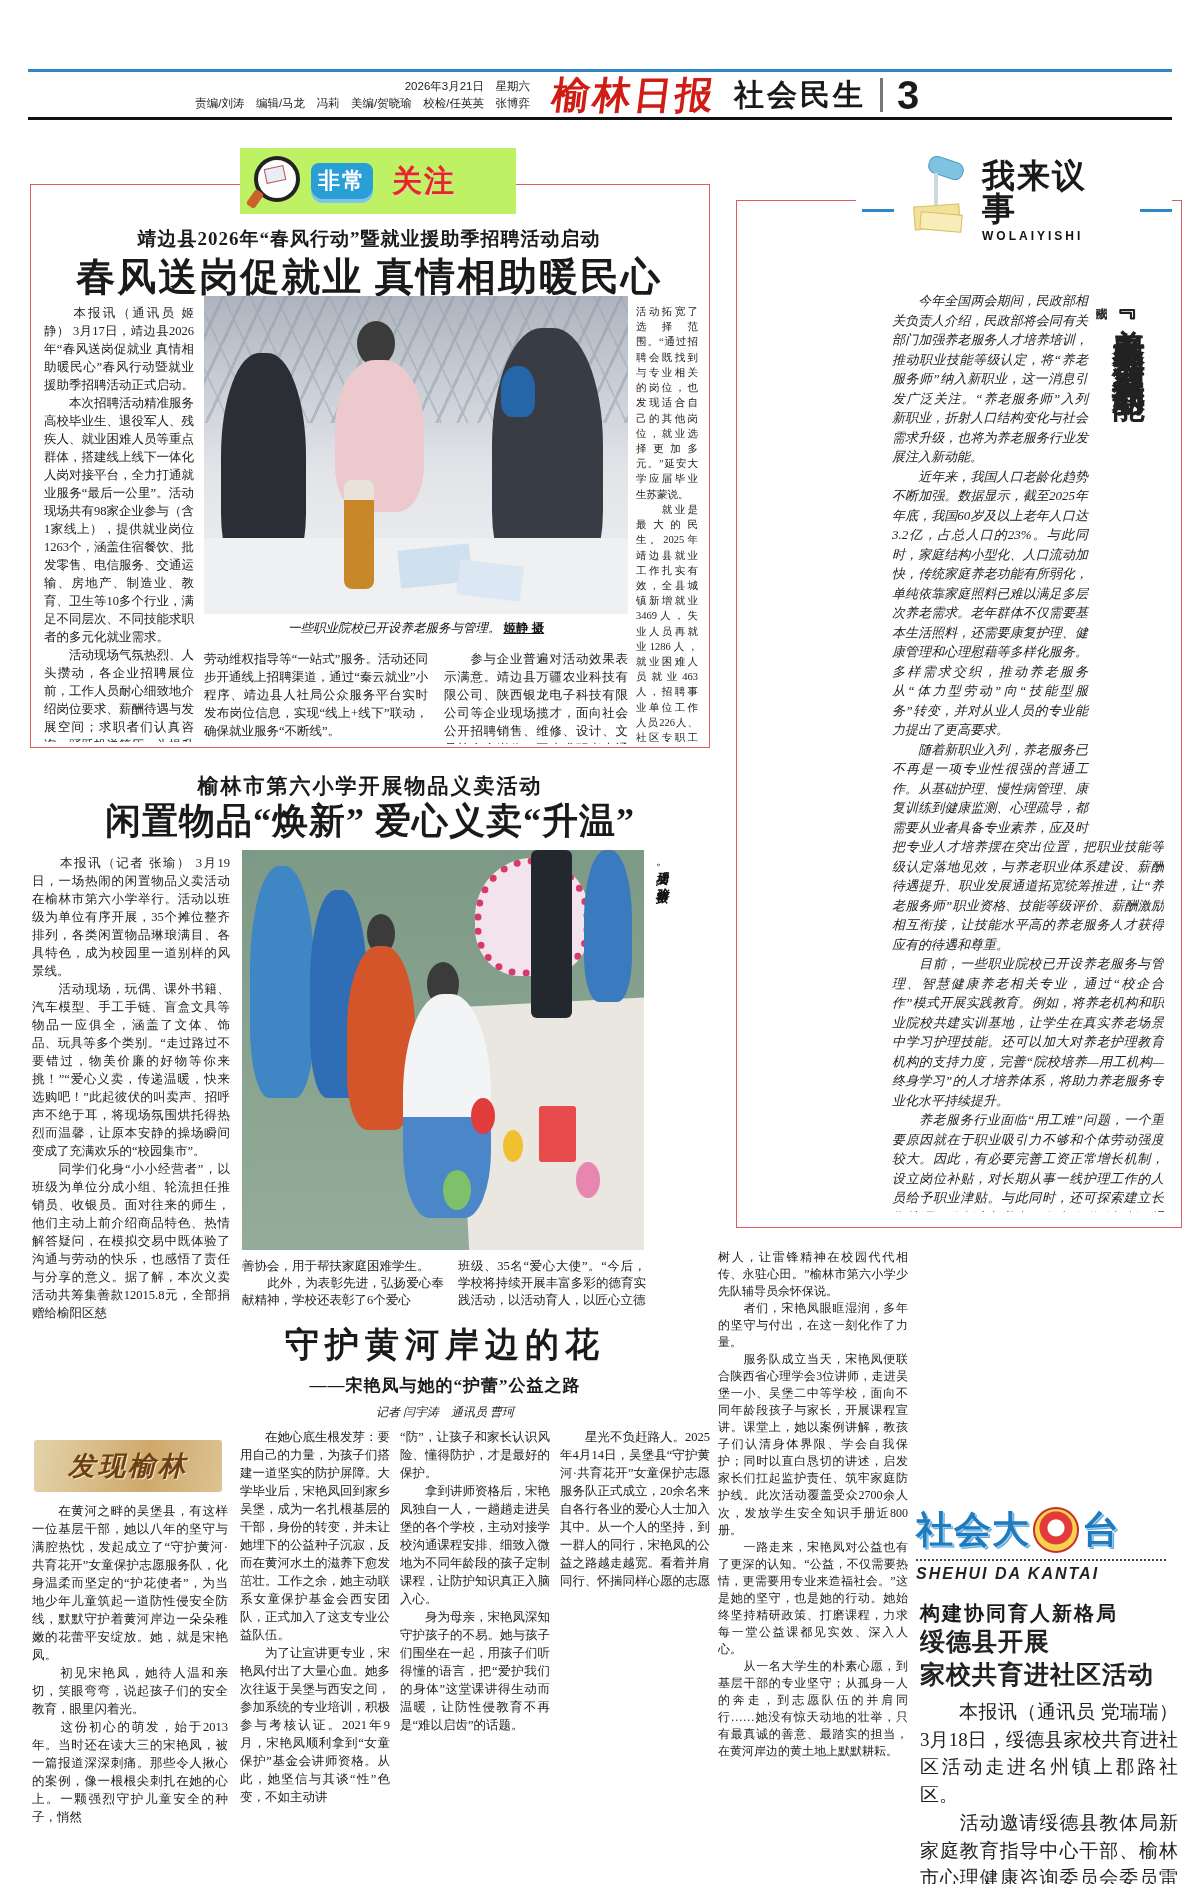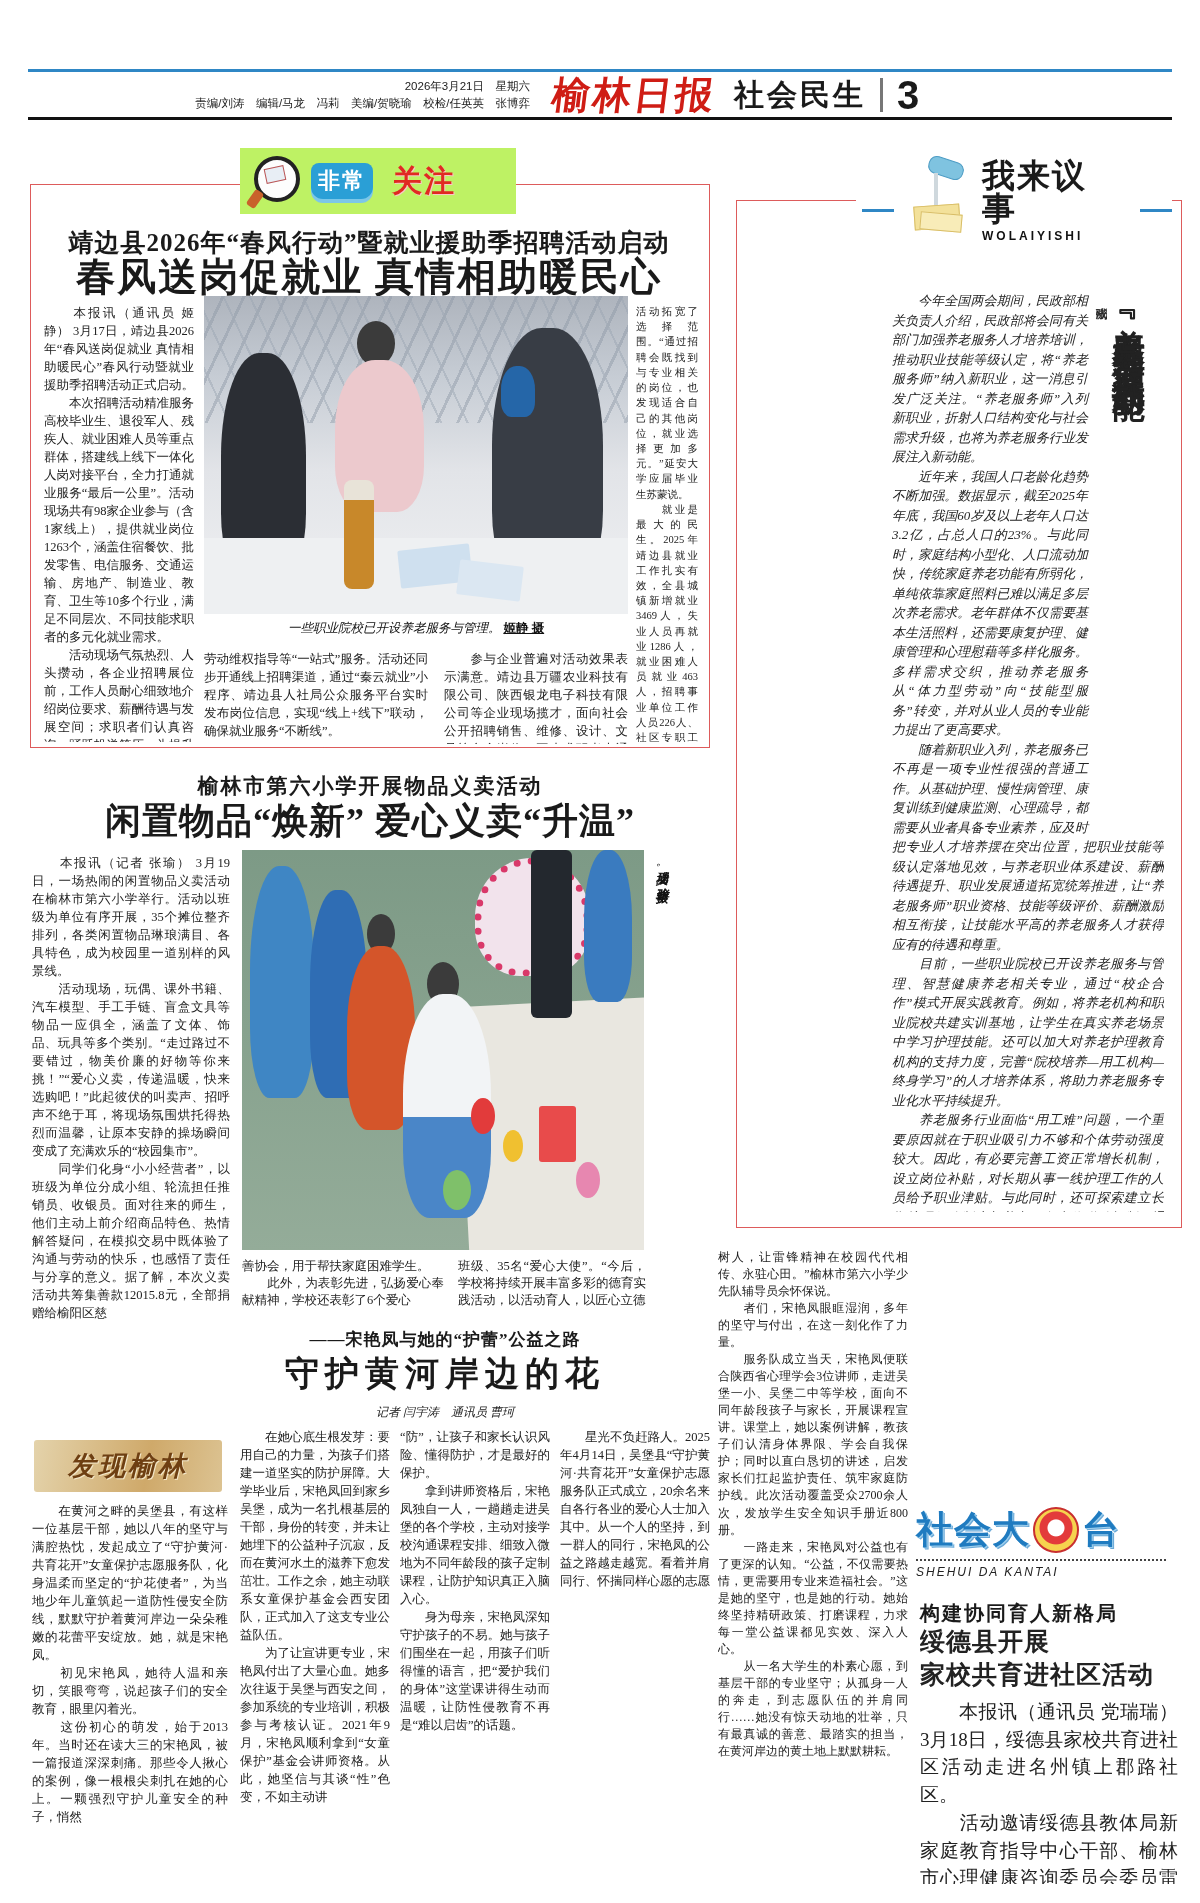--- a/index.html
+++ b/index.html
@@ -28,21 +28,21 @@
   .mag .lens{position:absolute;left:6px;top:0;width:38px;height:38px;border:4px solid #222;
              border-radius:50%;background:#fdfdfd;}
   .mag .paper{position:absolute;left:17px;top:11px;width:18px;height:13px;background:#e8eef5;
               border:1px solid #b55;transform:rotate(-12deg);}
   .mag .handle{position:absolute;left:2px;top:34px;width:10px;height:18px;background:#c9622b;
                transform:rotate(35deg);border-radius:3px;}
   .fc-feichang{background:#2a9fd6;color:#fff;font-weight:900;font-size:22px;padding:3px 7px;
                border-radius:8px 8px 12px 12px;letter-spacing:2px;box-shadow:0 4px 0 #7cc7e8;}
   .fc-guanzhu{color:#e02a22;font-weight:900;font-size:30px;letter-spacing:2px;margin-left:6px;
               text-shadow:1px 1px 0 #f8c8c6;}
-  #a1-kicker{left:30px;top:226px;width:678px;text-align:center;font-size:25px;font-weight:900;letter-spacing:1px;}
+  #a1-kicker{left:30px;top:226px;width:678px;text-align:center;font-size:19px;font-weight:900;letter-spacing:1px;}
   #a1-headline{left:30px;top:250px;width:678px;text-align:center;font-size:39px;font-weight:900;letter-spacing:2px;}
   #a1-col1{left:44px;top:304px;width:150px;height:438px;}
   #a1-col2{left:204px;top:650px;width:224px;height:94px;}
   #a1-col3{left:444px;top:650px;width:184px;height:94px;}
   #a1-col4{left:636px;top:304px;width:62px;height:438px;font-size:10.5px;line-height:1.45;}
   #photo1{left:204px;top:296px;width:424px;height:318px;overflow:hidden;
           background:linear-gradient(180deg,#aeb4bd 0%,#c6ccd4 25%,#e2e4e8 55%,#f0f1f3 100%);}
   #photo1 .struts{position:absolute;inset:0 0 60% 0;opacity:.45;
       background:repeating-linear-gradient(115deg,transparent 0 16px,#8d98a6 16px 19px),
                  repeating-linear-gradient(65deg,transparent 0 22px,#9aa5b2 22px 24px);}
@@ -96,21 +96,21 @@
   #sb-vtitle .vt-main{font-size:33px;font-weight:900;letter-spacing:4px;line-height:1;}
   #sb-vtitle .vt-author{font-size:12px;color:#222;padding-block-start:210px;margin-left:4px;}
   
   #kt-logo{left:916px;top:1505px;width:262px;height:82px;}
   #kt-row{display:flex;align-items:center;}
   .kt-char{font-size:37px;font-weight:900;color:#1f7bc0;letter-spacing:1px;
            text-shadow:1px 1px 0 #9fd0ee,2px 2px 0 #6aa8d6;font-family:"Liberation Sans","DejaVu Sans",sans-serif;}
   .kt-eye{width:42px;height:42px;border-radius:50%;background:radial-gradient(circle at 50% 45%,#fff 0 8px,#e33b3b 9px 16px,#f6d34e 17px 20px);
           border:2px solid #c92f2f;margin:0 3px;display:flex;align-items:center;justify-content:center;}
   #kt-dots{border-top:2px dotted #444;margin-top:4px;width:250px;}
-  #kt-pinyin{font-size:12px;font-weight:400;font-style:italic;letter-spacing:2px;margin-top:4px;
+  #kt-pinyin{font-size:16px;font-weight:700;font-style:italic;letter-spacing:2px;margin-top:4px;
              font-family:"Liberation Sans","DejaVu Sans",sans-serif;color:#222;}
   #kt-kicker{left:920px;top:1600px;width:258px;font-size:20px;font-weight:700;letter-spacing:2px;
              font-family:"Liberation Sans","DejaVu Sans",sans-serif;}
   #kt-headline{left:920px;top:1626px;width:260px;font-size:25px;font-weight:900;line-height:1.3;letter-spacing:1px;}
   #kt-body{left:920px;top:1698px;width:258px;height:186px;font-size:19px;line-height:1.46;}
 </style>
 </head>
 <body>
 
 <div id="paper">
@@ -194,22 +194,22 @@
   <div class="abs kai vert" id="caption2">
     <span>义卖活动现场。</span>
     <b>张瑜 摄</b>
   </div>
 
   <div class="abs coltext" id="a2-tailB">善协会，用于帮扶家庭困难学生。
 　　此外，为表彰先进，弘扬爱心奉献精神，学校还表彰了6个爱心</div>
   <div class="abs coltext" id="a2-tailC">班级、35名“爱心大使”。“今后，学校将持续开展丰富多彩的德育实践活动，以活动育人，以匠心立德</div>
 
   <div class="abs" id="a3-head">
+    <div id="a3-title">守护黄河岸边的花</div>
     <div id="a3-sub">——宋艳凤与她的“护蕾”公益之路</div>
-    <div id="a3-title">守护黄河岸边的花</div>
     <div id="a3-byline" class="kai">记者 闫宇涛　通讯员 曹珂</div>
   </div>
 
   <div class="abs" id="fx-logo">
     <span>发现榆林</span>
   </div>
   <div class="abs coltext" id="fx-text">　　在黄河之畔的吴堡县，有这样一位基层干部，她以八年的坚守与满腔热忱，发起成立了“守护黄河·共育花开”女童保护志愿服务队，化身温柔而坚定的“护花使者”，为当地少年儿童筑起一道防性侵安全防线，默默守护着黄河岸边一朵朵稚嫩的花蕾平安绽放。她，就是宋艳凤。
 　　初见宋艳凤，她待人温和亲切，笑眼弯弯，说起孩子们的安全教育，眼里闪着光。
 　　这份初心的萌发，始于2013年。当时还在读大三的宋艳凤，被一篇报道深深刺痛。那些令人揪心的案例，像一根根尖刺扎在她的心上。一颗强烈守护儿童安全的种子，悄然</div>
 

